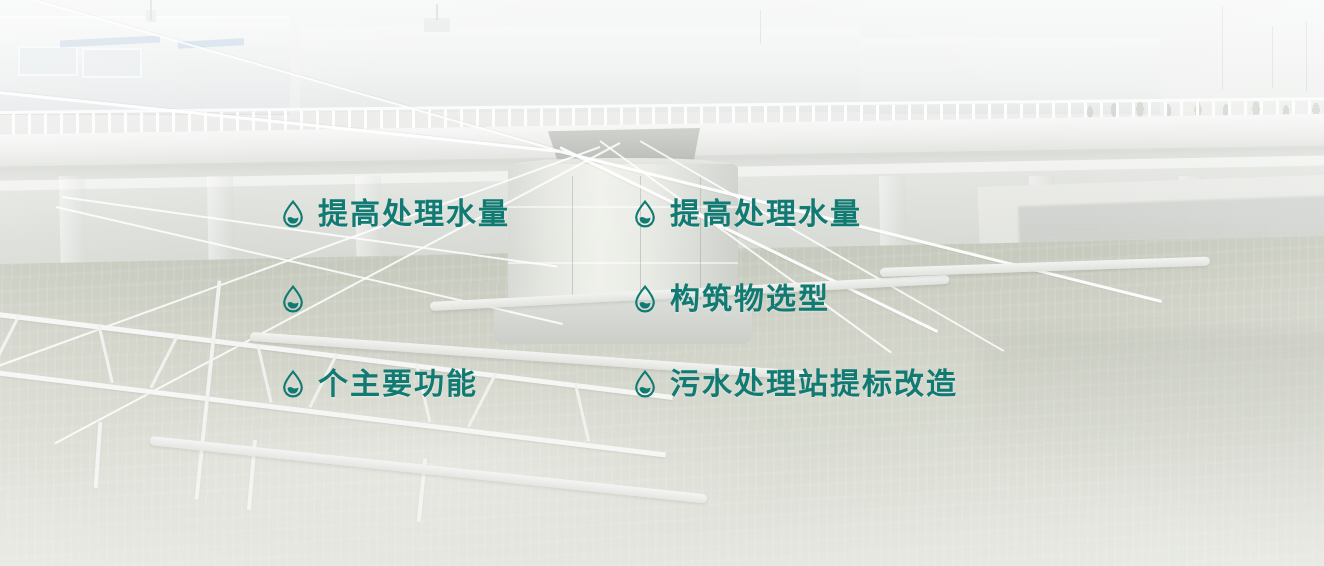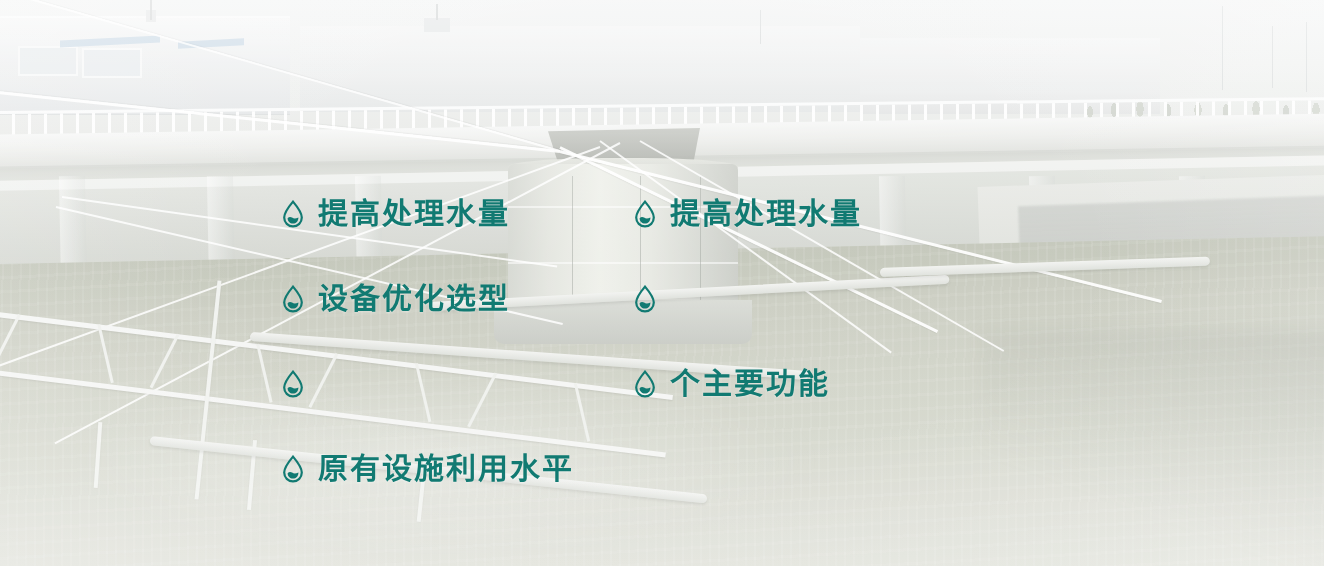--- a/index.html
+++ b/index.html
@@ -456,54 +456,48 @@
       </div>
 
       <div class="feature">
         <svg class="drop-icon" viewBox="0 0 22 28" aria-hidden="true">
           <path d="M11 1.6 C11 1.6 2.2 12.0 2.2 17.6 C2.2 22.6 6.1 26.4 11 26.4 C15.9 26.4 19.8 22.6 19.8 17.6 C19.8 12.0 11 1.6 11 1.6 Z" fill="none" stroke="#117a72" stroke-width="2.2"></path>
           <path d="M5.6 18.2 C7.0 16.6 8.6 16.6 10.1 17.6 C11.8 18.7 13.6 18.9 16.4 17.4 C16.4 21.3 14.0 23.6 11 23.6 C8.0 23.6 5.6 21.3 5.6 18.2 Z" fill="#117a72"></path>
         </svg>
         <span class="feature-label">提高处理水量</span>
       </div>
 
-      <div class="feature">
-        <svg class="drop-icon" viewBox="0 0 22 28" aria-hidden="true">
-          <path d="M11 1.6 C11 1.6 2.2 12.0 2.2 17.6 C2.2 22.6 6.1 26.4 11 26.4 C15.9 26.4 19.8 22.6 19.8 17.6 C19.8 12.0 11 1.6 11 1.6 Z" fill="none" stroke="#117a72" stroke-width="2.2"></path>
-          <path d="M5.6 18.2 C7.0 16.6 8.6 16.6 10.1 17.6 C11.8 18.7 13.6 18.9 16.4 17.4 C16.4 21.3 14.0 23.6 11 23.6 C8.0 23.6 5.6 21.3 5.6 18.2 Z" fill="#117a72"></path>
-        </svg>
-        <span class="feature-label">设备优化选型</span>
-      </div>
 
       <div class="feature">
         <svg class="drop-icon" viewBox="0 0 22 28" aria-hidden="true">
           <path d="M11 1.6 C11 1.6 2.2 12.0 2.2 17.6 C2.2 22.6 6.1 26.4 11 26.4 C15.9 26.4 19.8 22.6 19.8 17.6 C19.8 12.0 11 1.6 11 1.6 Z" fill="none" stroke="#117a72" stroke-width="2.2"></path>
           <path d="M5.6 18.2 C7.0 16.6 8.6 16.6 10.1 17.6 C11.8 18.7 13.6 18.9 16.4 17.4 C16.4 21.3 14.0 23.6 11 23.6 C8.0 23.6 5.6 21.3 5.6 18.2 Z" fill="#117a72"></path>
         </svg>
       </div>
 
       <div class="feature">
         <svg class="drop-icon" viewBox="0 0 22 28" aria-hidden="true">
           <path d="M11 1.6 C11 1.6 2.2 12.0 2.2 17.6 C2.2 22.6 6.1 26.4 11 26.4 C15.9 26.4 19.8 22.6 19.8 17.6 C19.8 12.0 11 1.6 11 1.6 Z" fill="none" stroke="#117a72" stroke-width="2.2"></path>
           <path d="M5.6 18.2 C7.0 16.6 8.6 16.6 10.1 17.6 C11.8 18.7 13.6 18.9 16.4 17.4 C16.4 21.3 14.0 23.6 11 23.6 C8.0 23.6 5.6 21.3 5.6 18.2 Z" fill="#117a72"></path>
         </svg>
+        <span class="feature-label">构筑物选型</span>
       </div>
 
       <div class="feature">
         <svg class="drop-icon" viewBox="0 0 22 28" aria-hidden="true">
           <path d="M11 1.6 C11 1.6 2.2 12.0 2.2 17.6 C2.2 22.6 6.1 26.4 11 26.4 C15.9 26.4 19.8 22.6 19.8 17.6 C19.8 12.0 11 1.6 11 1.6 Z" fill="none" stroke="#117a72" stroke-width="2.2"></path>
           <path d="M5.6 18.2 C7.0 16.6 8.6 16.6 10.1 17.6 C11.8 18.7 13.6 18.9 16.4 17.4 C16.4 21.3 14.0 23.6 11 23.6 C8.0 23.6 5.6 21.3 5.6 18.2 Z" fill="#117a72"></path>
         </svg>
         <span class="feature-label">个主要功能</span>
       </div>
 
 
       <div class="feature">
         <svg class="drop-icon" viewBox="0 0 22 28" aria-hidden="true">
           <path d="M11 1.6 C11 1.6 2.2 12.0 2.2 17.6 C2.2 22.6 6.1 26.4 11 26.4 C15.9 26.4 19.8 22.6 19.8 17.6 C19.8 12.0 11 1.6 11 1.6 Z" fill="none" stroke="#117a72" stroke-width="2.2"></path>
           <path d="M5.6 18.2 C7.0 16.6 8.6 16.6 10.1 17.6 C11.8 18.7 13.6 18.9 16.4 17.4 C16.4 21.3 14.0 23.6 11 23.6 C8.0 23.6 5.6 21.3 5.6 18.2 Z" fill="#117a72"></path>
         </svg>
-        <span class="feature-label">原有设施利用水平</span>
+        <span class="feature-label">污水处理站提标改造</span>
       </div>
 
     </div>
   </div>
 </div>
 
 </body></html>

